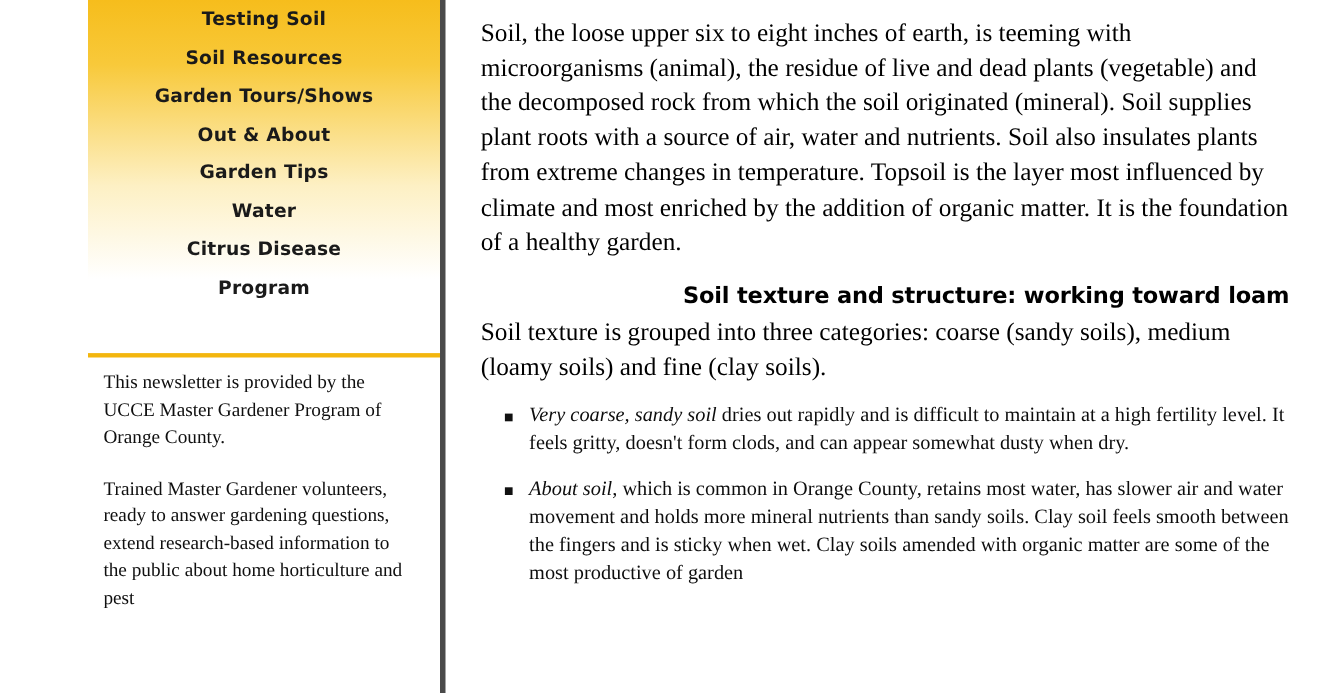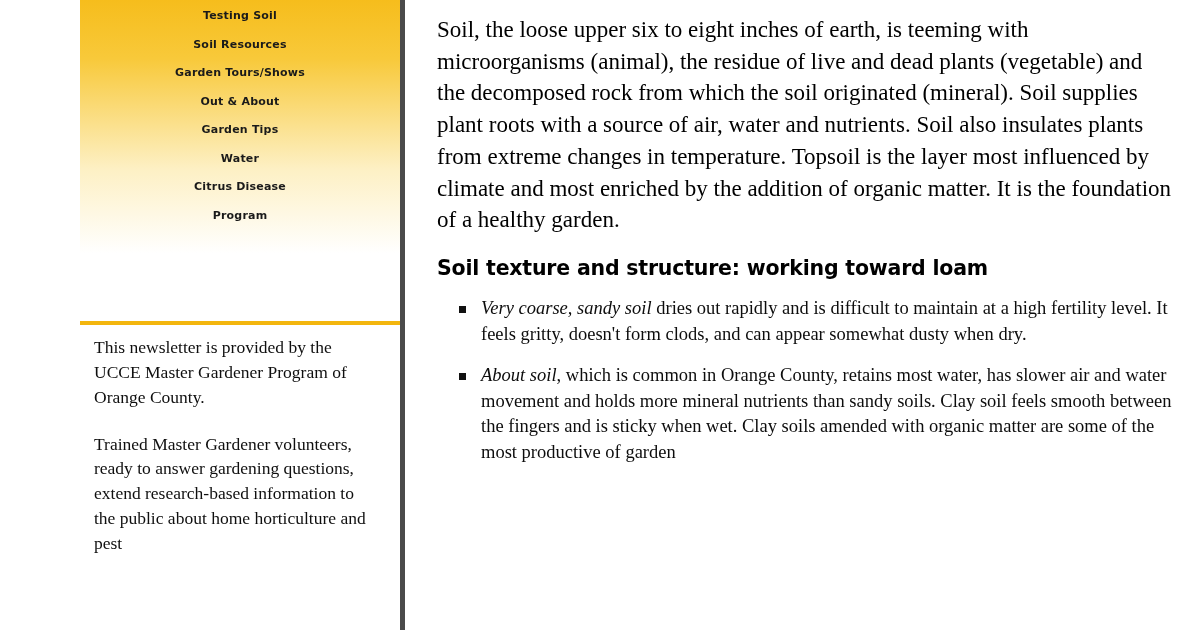--- a/index.html
+++ b/index.html
@@ -46,21 +46,21 @@
     content: "";
     position: absolute;
     left: 0; right: 0; bottom: 0;
     height: 4px;
     background: #f3b60e;
   }
   .nav-item {
     text-align: center;
     font-family: "DejaVu Sans", sans-serif;
     font-weight: 700;
-    font-size: 11px;
+    font-size: 17px;
     letter-spacing: 0.2px;
     color: #1a1a1a;
     padding: 8.5px 6px 8.5px 6px;
     line-height: 1.05;
     cursor: pointer;
   }
   .nav-item:first-child { padding-top: 10px; }
 
   .side-text {
     padding: 10px 22px 0 14px;
@@ -95,20 +95,21 @@
     color: #000000;
     text-align: left;
   }
   .section-head {
     font-family: "DejaVu Sans", sans-serif;
     font-weight: 700;
     font-size: 20.5px;
     color: #000000;
     margin: 4px 0 6px 0;
     letter-spacing: -0.2px;
+    text-align: right;
   }
   .lede {
     margin-bottom: 10px !important;
   }
   ul.bullets {
     margin: 0;
     padding: 0 0 0 22px;
     list-style: none;
   }
   ul.bullets li {
@@ -158,20 +159,21 @@
 
   </div>
 
   <div class="divider"></div>
 
   <div class="main">
     <p>Soil, the loose upper six to eight inches of earth, is teeming with microorganisms (animal), the residue of live and dead plants (vegetable) and the decomposed rock from which the soil originated (mineral). Soil supplies plant roots with a source of air, water and nutrients. Soil also insulates plants from extreme changes in temperature. Topsoil is the layer most influenced by climate and most enriched by the addition of organic matter. It is the foundation of a healthy garden.</p>
 
     <div class="section-head">Soil texture and structure: working toward loam</div>
 
+    <p class="lede">Soil texture is grouped into three categories: coarse (sandy soils), medium (loamy soils) and fine (clay soils).</p>
 
     <ul class="bullets">
       <li>
         <span class="em">Very coarse, sandy soil</span><span> dries out rapidly and is difficult to maintain at a high fertility level. It feels gritty, doesn't form clods, and can appear somewhat dusty when dry.</span>
       </li>
       <li>
         <span class="em">About soil</span><span>, which is common in Orange County, retains most water, has slower air and water movement and holds more mineral nutrients than sandy soils. Clay soil feels smooth between the fingers and is sticky when wet. Clay soils amended with organic matter are some of the most productive of garden</span>
       </li>
     </ul>
   </div>

